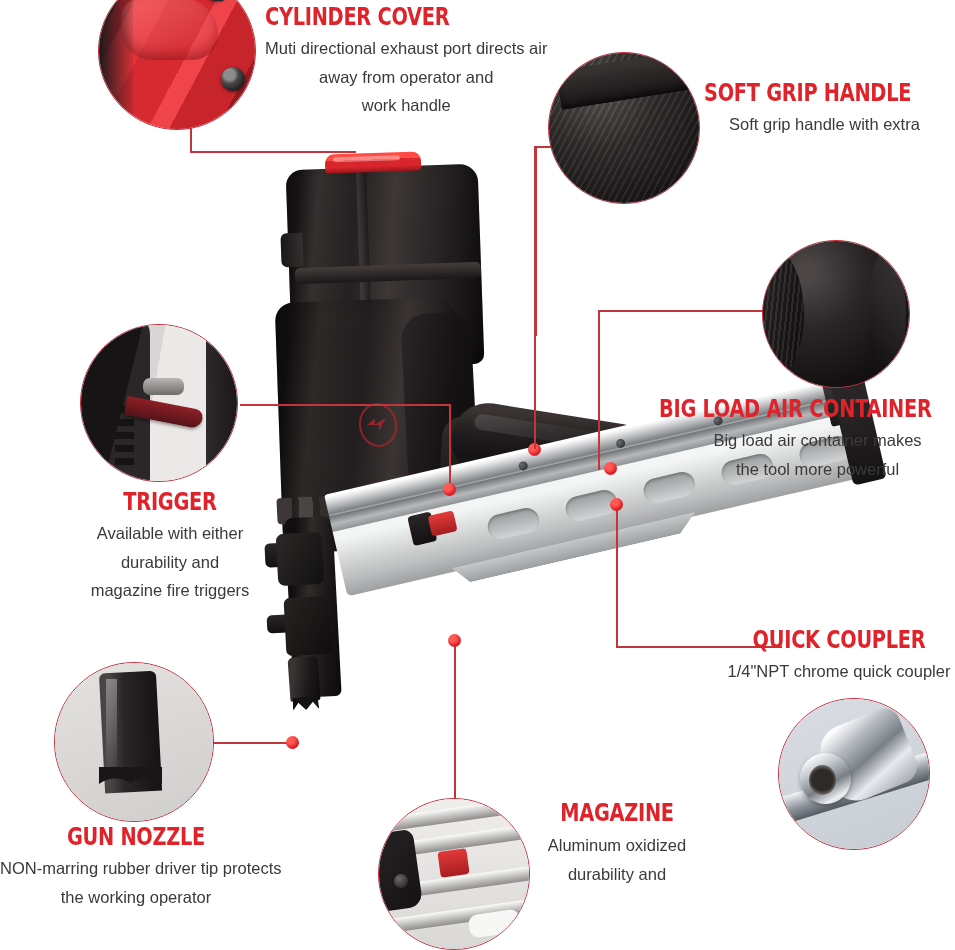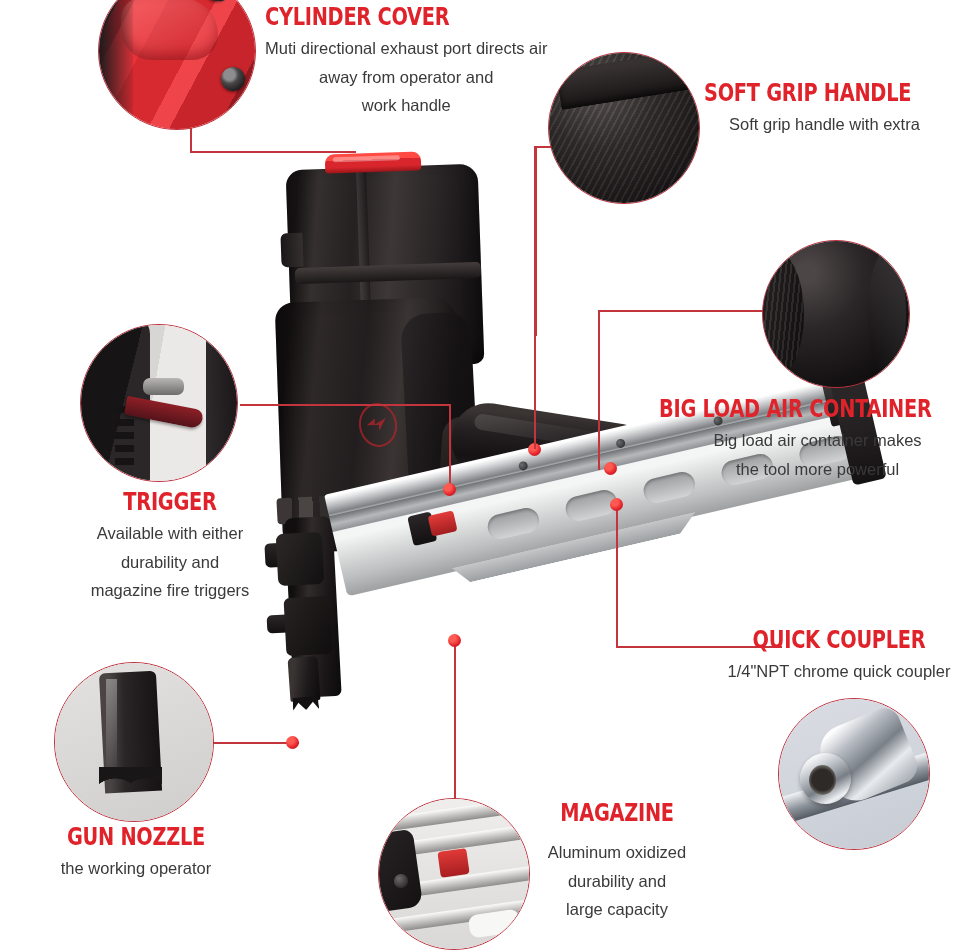--- a/index.html
+++ b/index.html
@@ -661,26 +661,26 @@
   <div class="callout ta-center" style="left:723px; top:627px; width:232px;">
     <div class="callout-title">QUICK COUPLER</div>
     <div class="callout-body" style="margin-top:4px;">
       <div>1/4"NPT chrome quick coupler</div>
     </div>
   </div>
 
   <div class="callout ta-center" style="left:0px; top:824px; width:272px;">
     <div class="callout-title">GUN NOZZLE</div>
     <div class="callout-body" style="margin-top:4px;">
+      <div>NON-marring rubber driver tip protects</div>
       <div>the working operator</div>
     </div>
   </div>
 
   <div class="callout ta-center" style="left:538px; top:800px; width:158px;">
     <div class="callout-title">MAGAZINE</div>
-    <div class="callout-body" style="margin-top:12px;">
+    <div class="callout-body" style="margin-top:5px;">
       <div>Aluminum oxidized</div>
       <div>durability and</div>
-      <div>large capacity</div>
     </div>
   </div>
 
 </div>
 
 </body></html>

